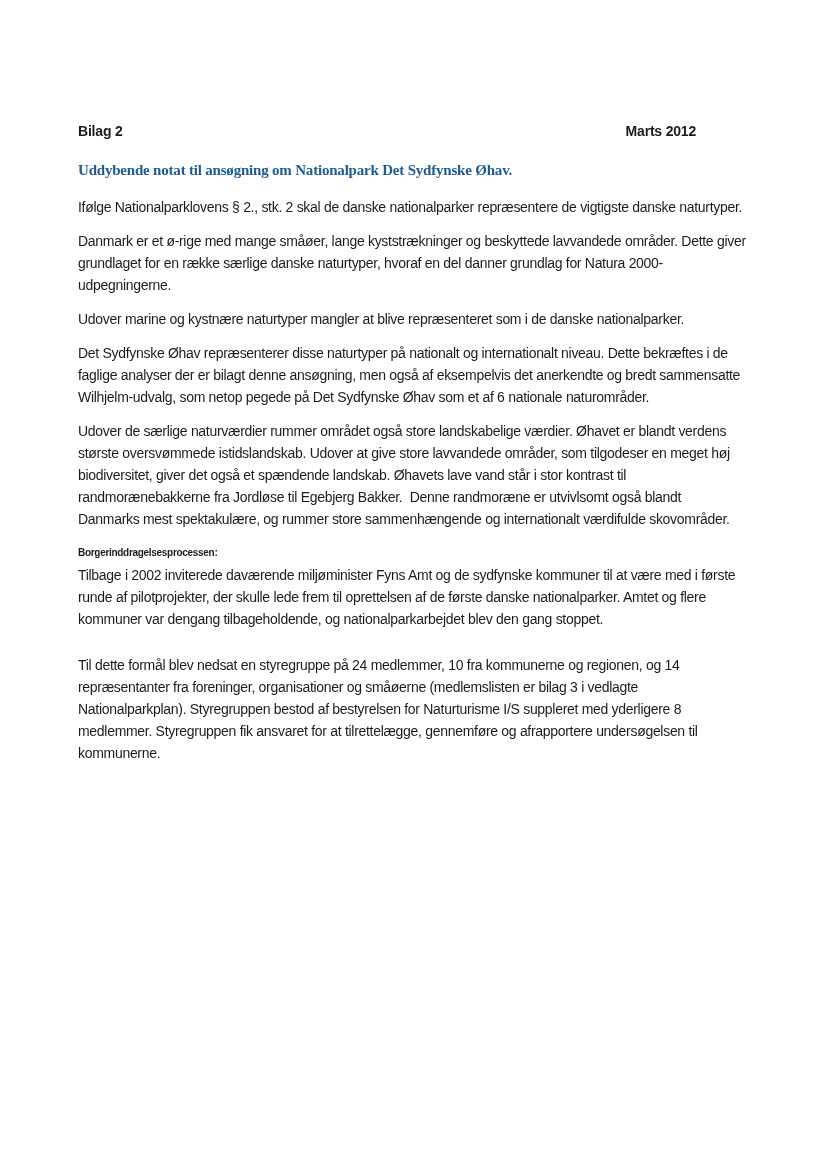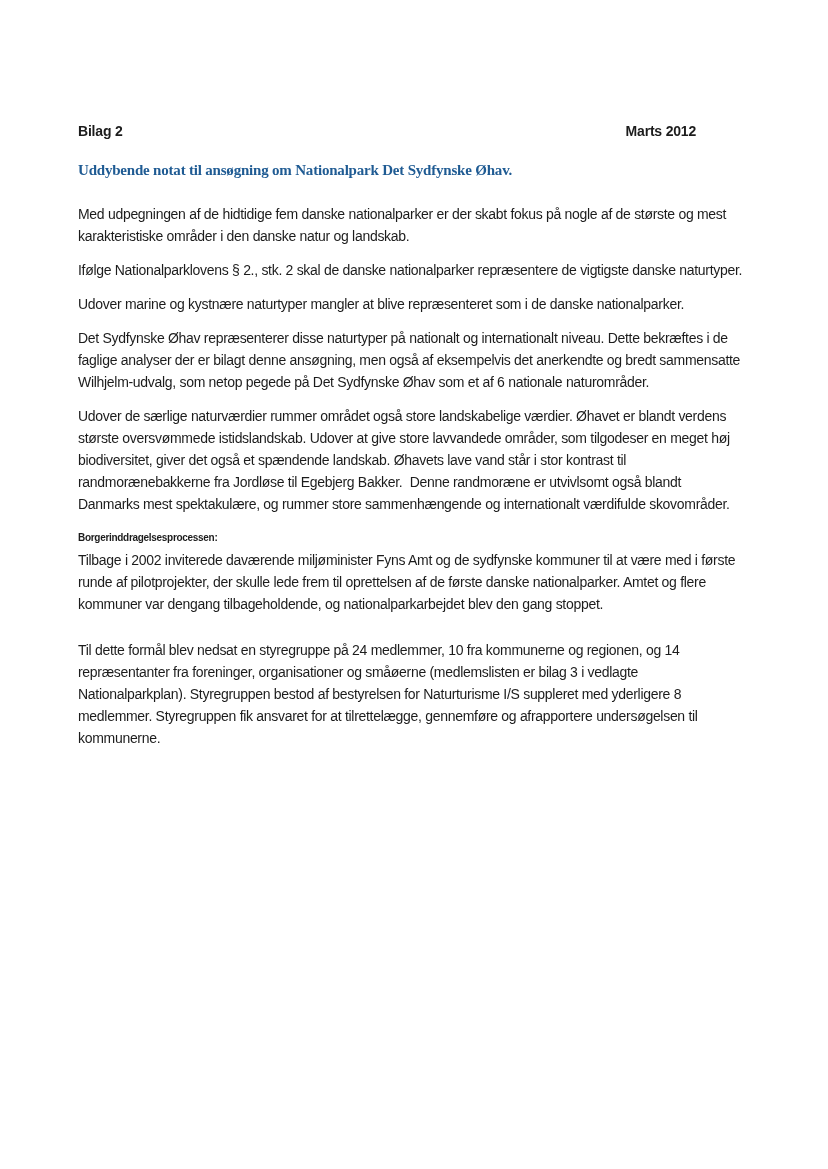--- a/index.html
+++ b/index.html
@@ -76,22 +76,22 @@
 <div class="page">
   <div class="content">
 
     <div class="doc-header">
       <span>Bilag 2</span>
       <span class="hdr-right">Marts 2012</span>
     </div>
 
     <h1 class="doc-title">Uddybende notat til ansøgning om Nationalpark Det Sydfynske Øhav.</h1>
 
-    <p class="para first">Med udpegningen af de hidtidige fem danske nationalparker er der skabt fokus på nogle af de største og mest karakteristiske områder i den danske natur og landskab.</p>
     <p class="para">Ifølge Nationalparklovens § 2., stk. 2 skal de danske nationalparker repræsentere de vigtigste danske naturtyper.</p>
+    <p class="para">Danmark er et ø-rige med mange småøer, lange kyststrækninger og beskyttede lavvandede områder. Dette giver grundlaget for en række særlige danske naturtyper, hvoraf en del danner grundlag for Natura 2000-udpegningerne.</p>
     <p class="para">Udover marine og kystnære naturtyper mangler at blive repræsenteret som i de danske nationalparker.</p>
     <p class="para">Det Sydfynske Øhav repræsenterer disse naturtyper på nationalt og internationalt niveau. Dette bekræftes i de faglige analyser der er bilagt denne ansøgning, men også af eksempelvis det anerkendte og bredt sammensatte Wilhjelm-udvalg, som netop pegede på Det Sydfynske Øhav som et af 6 nationale naturområder.</p>
     <p class="para">Udover de særlige naturværdier rummer området også store landskabelige værdier. Øhavet er blandt verdens største oversvømmede istidslandskab. Udover at give store lavvandede områder, som tilgodeser en meget høj biodiversitet, giver det også et spændende landskab. Øhavets lave vand står i stor kontrast til randmorænebakkerne fra Jordløse til Egebjerg Bakker.  Denne randmoræne er utvivlsomt også blandt Danmarks mest spektakulære, og rummer store sammenhængende og internationalt værdifulde skovområder.</p>
 
     <h2 class="section-heading">Borgerinddragelsesprocessen:</h2>
 
     <p class="para after-heading">Tilbage i 2002 inviterede daværende miljøminister Fyns Amt og de sydfynske kommuner til at være med i første runde af pilotprojekter, der skulle lede frem til oprettelsen af de første danske nationalparker. Amtet og flere kommuner var dengang tilbageholdende, og nationalparkarbejdet blev den gang stoppet.</p>
     <p class="para extra-gap">Til dette formål blev nedsat en styregruppe på 24 medlemmer, 10 fra kommunerne og regionen, og 14 repræsentanter fra foreninger, organisationer og småøerne (medlemslisten er bilag 3 i vedlagte Nationalparkplan). Styregruppen bestod af bestyrelsen for Naturturisme I/S suppleret med yderligere 8 medlemmer. Styregruppen fik ansvaret for at tilrettelægge, gennemføre og afrapportere undersøgelsen til kommunerne.</p>
 
   </div>

